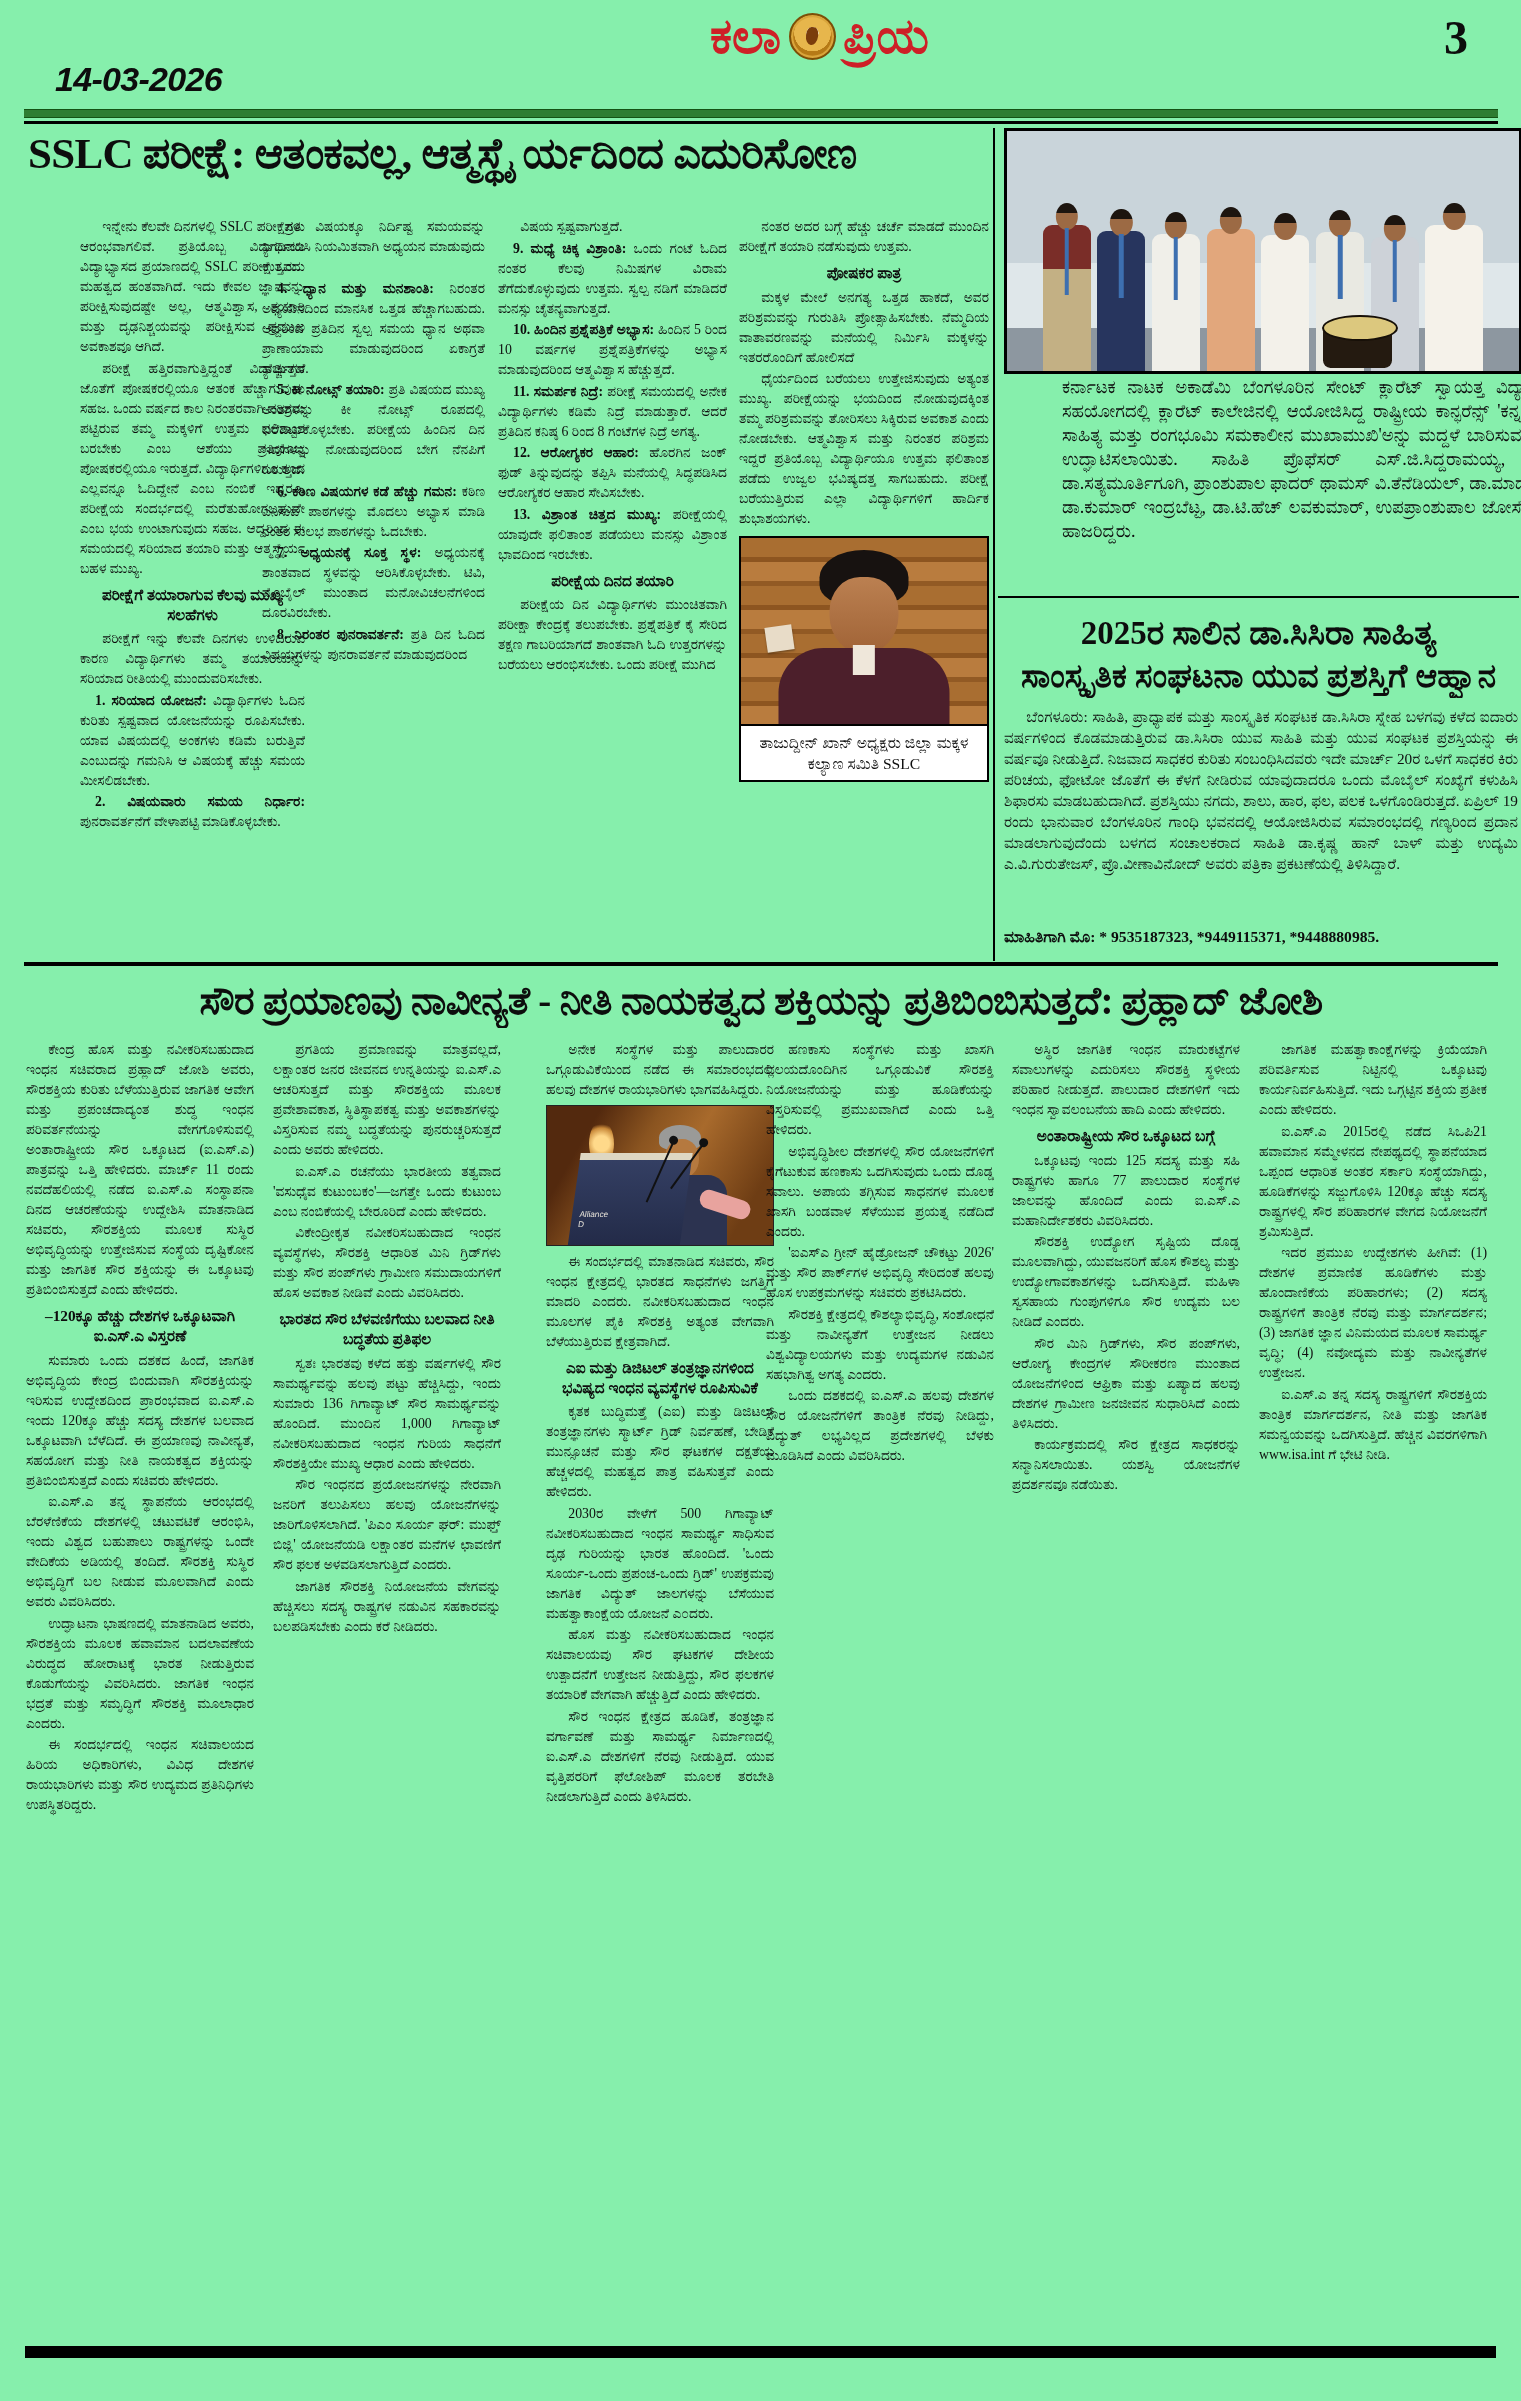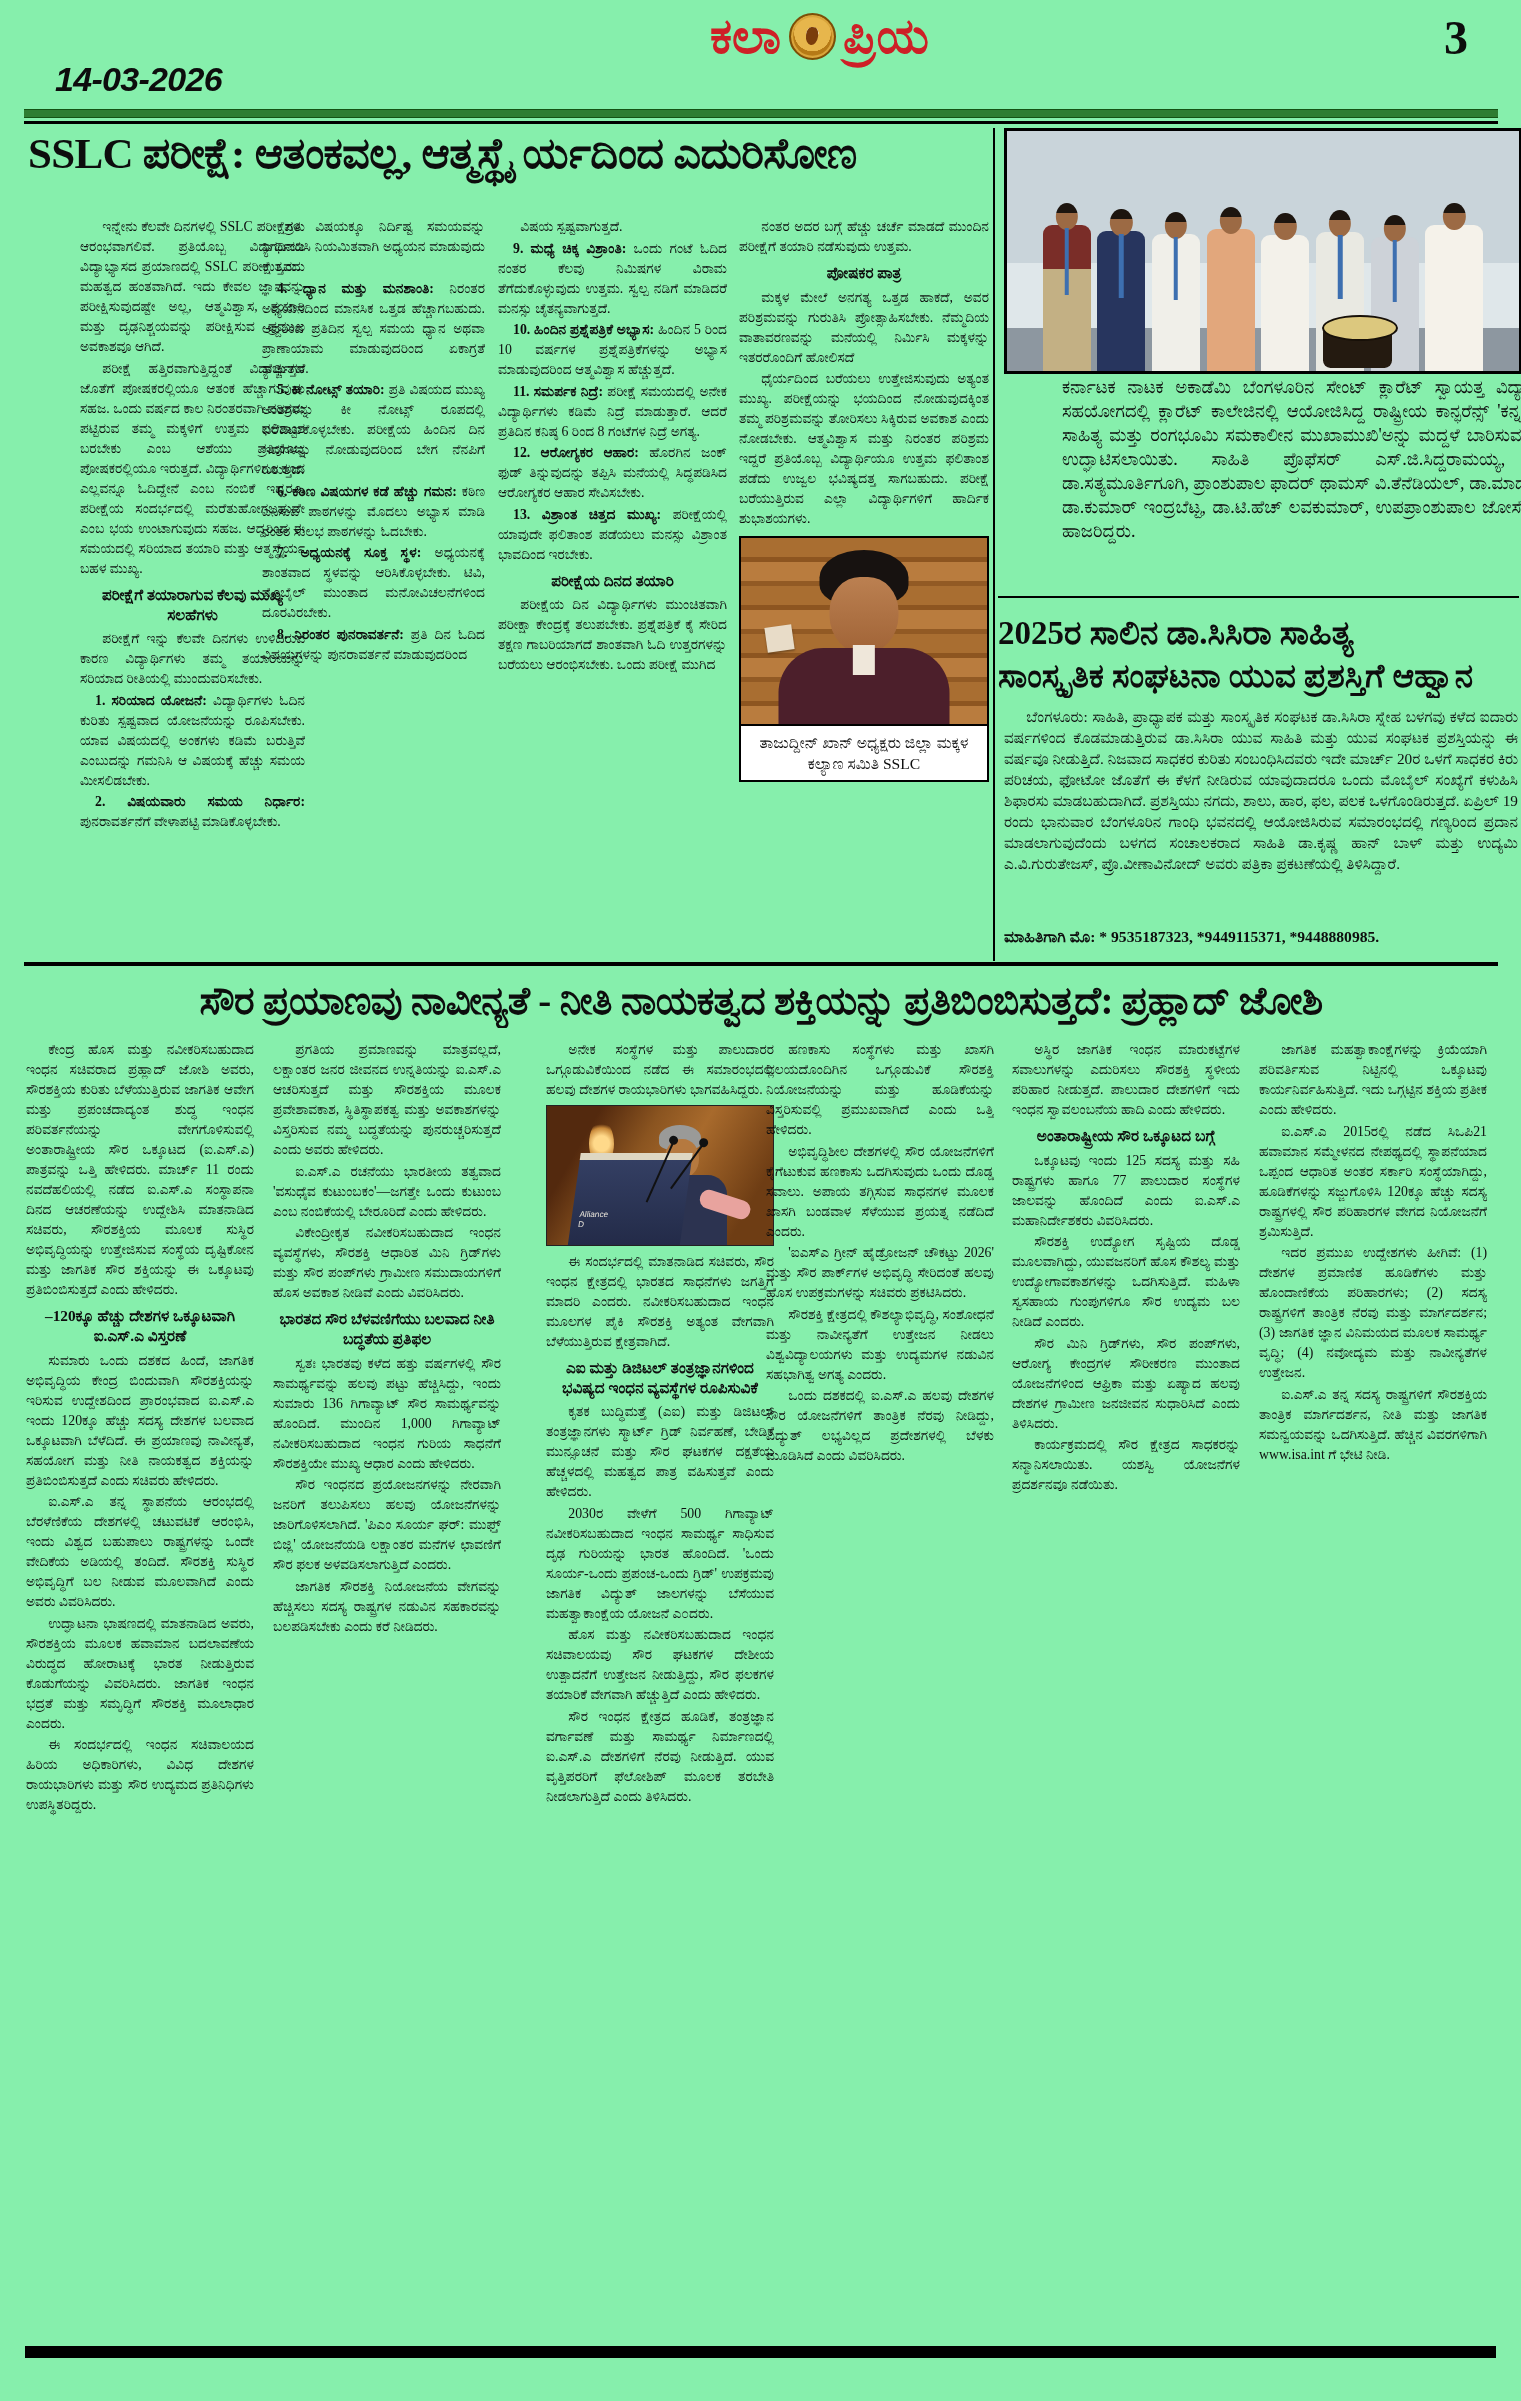--- a/index.html
+++ b/index.html
@@ -57,21 +57,21 @@
   .gp-3{height:137px;background:#f0efe9;}
   .gp-4{height:142px;background:#e2a77c;}
   .gp-5{height:136px;background:#f3f1ea;}
   .gp-6{height:139px;background:#e9e9e2;}
   .gp-7{height:134px;background:#cdd2d8;}
   .gp-8{height:146px;background:#f5f2ea;width:58px;}
   .drum{position:absolute;right:127px;bottom:3px;width:69px;height:43px;background:#241a10;border-radius:7.4px;}
   .drum::before{content:"";position:absolute;left:-1.5px;top:-10.4px;width:72px;height:22.3px;border-radius:50%;background:#dcc87e;border:2.2px solid #171008;}
   .group-caption{left:1062px;top:375px;width:515px;font-size:18px;line-height:24px;text-align:justify;}
   .rail-rule{left:998px;top:596px;width:521px;height:2.2px;background:#000;}
-  .sisira-head{left:998px;top:612px;width:521px;text-align:left;font-weight:900;font-size:33px;line-height:1.3;white-space:nowrap;overflow:hidden;font-family:Liberation Serif, serif;}
+  .sisira-head{left:998px;top:612px;width:521px;text-align:center;font-weight:900;font-size:33px;line-height:1.3;white-space:nowrap;overflow:hidden;font-family:Liberation Serif, serif;}
   .sisira-body{left:1004px;top:706px;width:514px;height:220px;overflow:hidden;font-size:15.3px;line-height:21px;text-align:justify;}
   .sisira-contact{left:1004px;top:928px;width:514px;font-size:15.6px;font-weight:bold;}
   
   .rule-section{left:24px;top:962px;width:1474px;height:3.7px;background:#000;}
   .h1-solar{left:27px;top:973px;width:1468px;height:55px;font-weight:900;font-size:39px;letter-spacing:-0.7px;
        white-space:nowrap;overflow:hidden;display:flex;justify-content:center;align-items:center;}
   .solar-col{top:1040px;height:1302px;font-size:13.8px;line-height:20px;}
   #sol-c1{left:26px;width:228px;}
   #sol-c2{left:273px;width:228px;}
   #sol-c3{left:546px;width:228px;}

